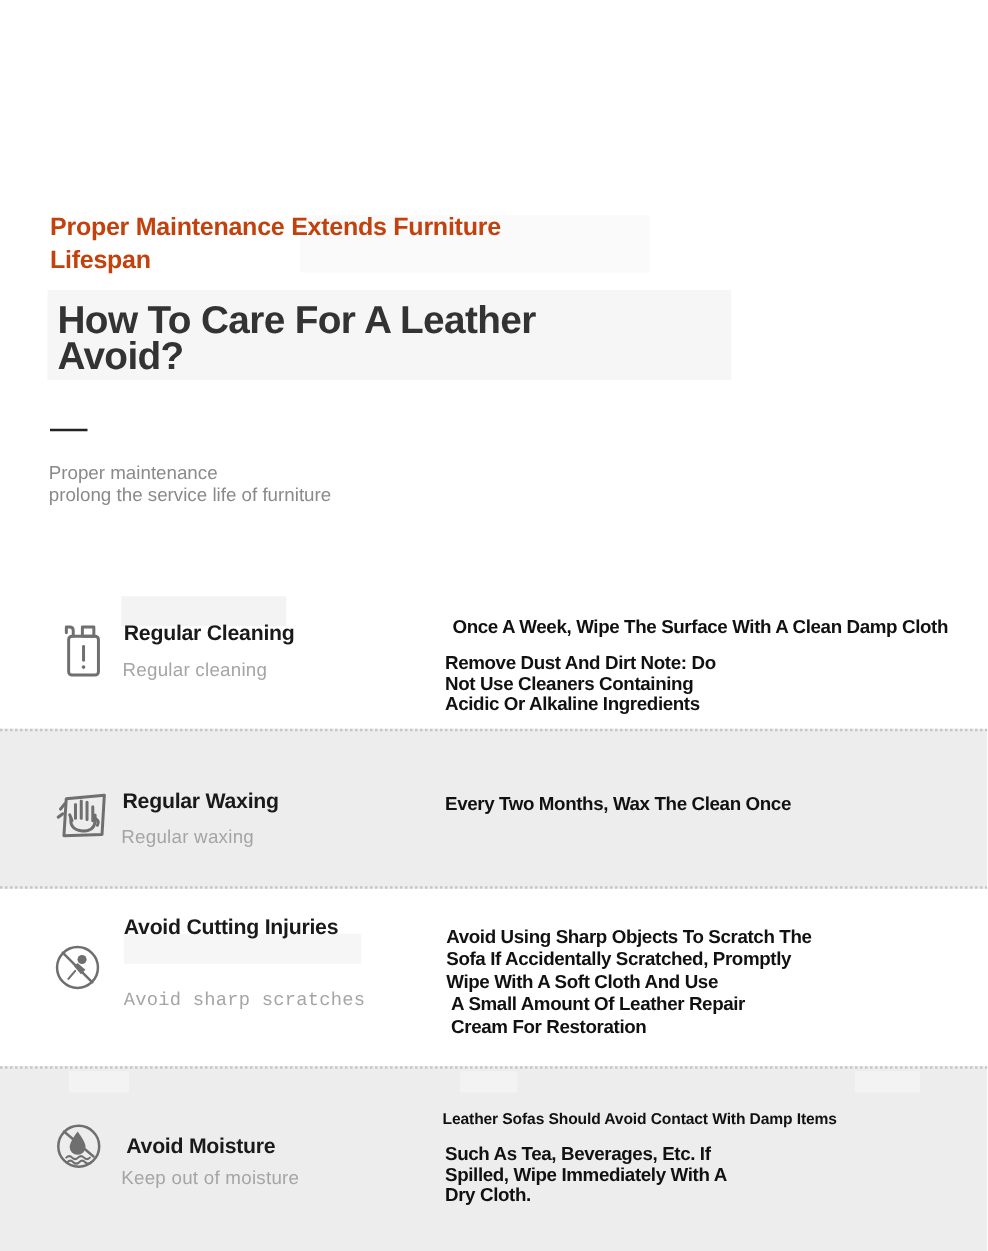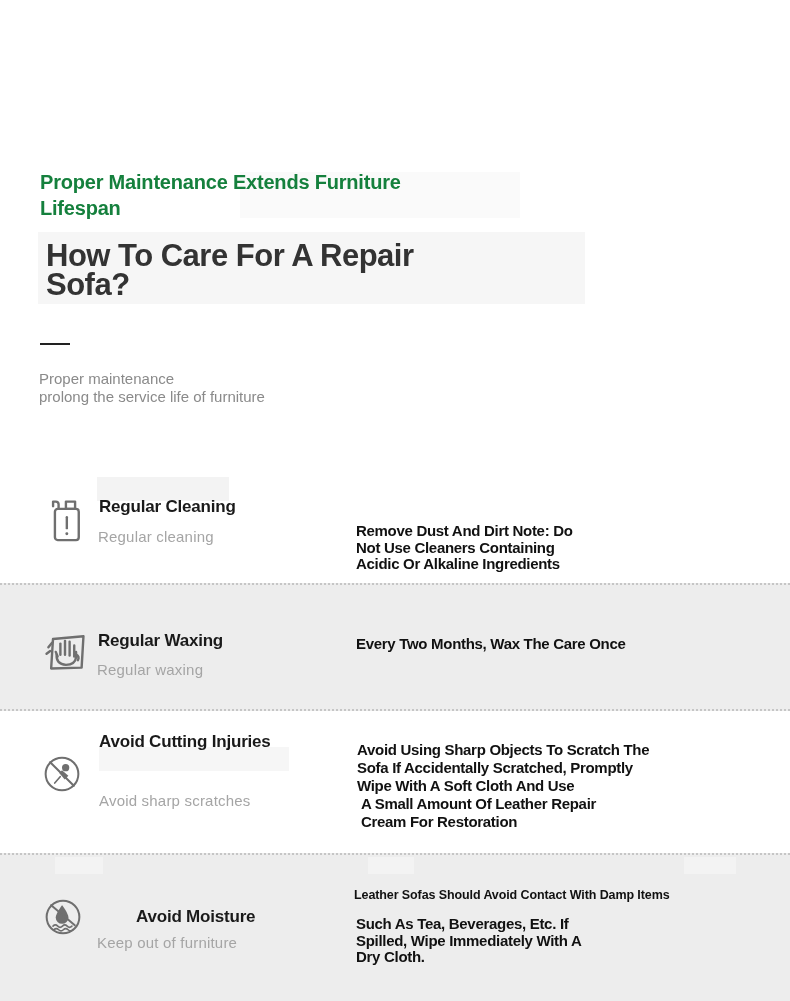--- a/index.html
+++ b/index.html
@@ -14,21 +14,21 @@
   .fb-s2-title { left:98px;  top:613px; width:120px; height:20px; background:#f3f3f3; }
   .fb-s3-title { left:99px;  top:747px; width:190px; height:24px; background:#f6f6f6; }
   .fb-s4-sub   { left:97px;  top:928px; width:130px; height:20px; background:#f2f2f2; }
   .ph { position:absolute; top:857px; height:17px; background:#f3f3f3; }
   .ph-1 { left:55px;  width:48px; }
   .ph-2 { left:368px; width:46px; }
   .ph-3 { left:684px; width:52px; }
 
   .kicker {
     position:absolute; left:40px; top:169px; width:420px;
-    font-size:20px; font-weight:bold; color:#15803d;
+    font-size:20px; font-weight:bold; color:#c2410c;
     line-height:26px; letter-spacing:-0.2px;
   }
   .title-box {
     position:absolute; left:38px; top:232px; width:547px; height:72px;
     background:#f6f6f6;
   }
   .big-title {
     position:absolute; left:46px; top:241px; width:440px;
     font-size:31px; font-weight:bold; color:#333333;
     line-height:29px; letter-spacing:-0.5px;
@@ -52,22 +52,22 @@
   .icon-4 { left:43px; top:897px; }
 
   .sec-title {
     position:absolute; font-size:17px; font-weight:bold; color:#1a1a1a; letter-spacing:-0.2px;
   }
   .sec-sub {
     position:absolute; font-size:15px; color:#a5a5a5; letter-spacing:0.2px;
   }
   .t1 { left:99px; top:497px; }  .st1 { left:98px; top:528px; }
   .t2 { left:98px; top:631px; }  .st2 { left:97px; top:661px; }
-  .t3 { left:99px; top:732px; }  .st3 { left:99px; top:792px; }
-  .t4 { left:101px; top:907px;margin-left:35px; } .st4 { left:97px; top:934px; }
+  .t3 { left:99px; top:732px; }  .st3 { left:99px; top:792px;font-family:Liberation Mono, monospace; }
+  .t4 { left:101px; top:907px; } .st4 { left:97px; top:934px; }
 
   .note-heading {
     position:absolute; font-size:15px; font-weight:bold; color:#111111;
     letter-spacing:-0.3px; white-space:nowrap;
   }
   .note-body {
     position:absolute; font-size:15px; font-weight:bold; color:#111111;
     letter-spacing:-0.3px; white-space:pre-wrap; width:440px;
   }
   .nh1 { left:362px; top:493px; }
@@ -83,21 +83,21 @@
 <div class="page">
 
   <div class="fb fb-kicker"></div>
   <div class="fb fb-s1-title"></div>
   <div class="fb fb-s2-title"></div>
   <div class="fb fb-s3-title"></div>
   <div class="fb fb-s4-sub"></div>
 
   <div class="kicker">Proper Maintenance Extends Furniture Lifespan</div>
   <div class="title-box"></div>
-  <div class="big-title">How To Care For A Repair Sofa?</div>
+  <div class="big-title">How To Care For A Leather Avoid?</div>
   <div class="divider"></div>
   <div class="tagline">Proper maintenance
 prolong the service life of furniture</div>
 
   <div class="band band-2"></div>
   <div class="band band-4"></div>
 
   <div class="ph ph-1"></div>
   <div class="ph ph-2"></div>
   <div class="ph ph-3"></div>
@@ -106,41 +106,42 @@
     <svg width="44" height="52" viewBox="0 0 48 56" fill="none" stroke="#6f6f6f" stroke-width="2.6" stroke-linecap="round" stroke-linejoin="round">
       <rect x="13" y="17" width="26" height="34" rx="3"></rect>
       <rect x="25" y="9" width="10" height="8"></rect>
       <path d="M17,17 L17,12 Q17,9 14,9 L11,9 L11,14"></path>
       <line x1="26" y1="26" x2="26" y2="38"></line>
       <circle cx="26" cy="44" r="1.6" fill="#6f6f6f" stroke="none"></circle>
     </svg>
   </span>
   <div class="sec-title t1">Regular Cleaning</div>
   <div class="sec-sub st1">Regular cleaning</div>
+  <div class="note-heading nh1">Once A Week, Wipe The Surface With A Clean Damp Cloth</div>
   <div class="note-body nb1">Remove Dust And Dirt Note: Do
 Not Use Cleaners Containing
 Acidic Or Alkaline Ingredients</div>
 
   <span class="icon icon-2">
     <svg width="48" height="48" viewBox="0 0 52 52" fill="none" stroke="#6f6f6f" stroke-width="2.6" stroke-linecap="round" stroke-linejoin="round">
       <polygon points="13,13 46,10 44,44 11,45"></polygon>
       <line x1="8" y1="22" x2="12" y2="17"></line>
       <line x1="6" y1="29" x2="10" y2="26"></line>
       <line x1="21" y1="18" x2="21" y2="30"></line>
       <line x1="26" y1="15" x2="26" y2="30"></line>
       <line x1="31" y1="16" x2="31" y2="31"></line>
       <line x1="36" y1="20" x2="36" y2="32"></line>
       <path d="M17,30 Q16,40 27,41 Q37,41 38,33 L38,27"></path>
       <line x1="16" y1="27" x2="18" y2="32"></line>
       <path d="M38,30 q4,2 2,6"></path>
     </svg>
   </span>
   <div class="sec-title t2">Regular Waxing</div>
   <div class="sec-sub st2">Regular waxing</div>
-  <div class="note-heading nh2">Every Two Months, Wax The Care Once</div>
+  <div class="note-heading nh2">Every Two Months, Wax The Clean Once</div>
 
   <span class="icon icon-3">
     <svg width="40" height="40" viewBox="0 0 44 44" fill="none" stroke="#6f6f6f" stroke-width="2.2" stroke-linecap="round" stroke-linejoin="round">
       <circle cx="22" cy="22" r="18"></circle>
       <line x1="9" y1="9" x2="35" y2="35"></line>
       <circle cx="26" cy="15" r="4" fill="#6f6f6f" stroke="none"></circle>
       <path d="M22,18 L29,24 L25,28 L19,21 Z" fill="#6f6f6f" stroke="none"></path>
       <line x1="20" y1="25" x2="14" y2="32" stroke-width="1.8"></line>
     </svg>
   </span>
@@ -155,19 +156,19 @@
   <span class="icon icon-4">
     <svg width="40" height="40" viewBox="0 0 44 44" fill="none" stroke="#6f6f6f" stroke-width="2.2" stroke-linecap="round" stroke-linejoin="round">
       <circle cx="22" cy="22" r="18"></circle>
       <path d="M21,9 C21,9 14,18 14,22.5 a7,7 0 0 0 14,0 C28,18 21,9 21,9 Z" fill="#6f6f6f" stroke="none"></path>
       <line x1="9" y1="9" x2="35" y2="31"></line>
       <path d="M11,32 q2.6,-2.6 5.2,0 q2.6,2.6 5.2,0 q2.6,-2.6 5.2,0 q2.6,2.6 5.2,0" stroke-width="1.8"></path>
       <path d="M12,36 q2.6,-2.6 5.2,0 q2.6,2.6 5.2,0 q2.6,-2.6 5.2,0 q2.6,2.6 5.2,0" stroke-width="1.8"></path>
     </svg>
   </span>
   <div class="sec-title t4">Avoid Moisture</div>
-  <div class="sec-sub st4">Keep out of furniture</div>
+  <div class="sec-sub st4">Keep out of moisture</div>
   <div class="note-heading nh4">Leather Sofas Should Avoid Contact With Damp Items</div>
   <div class="note-body nb4">Such As Tea, Beverages, Etc. If
 Spilled, Wipe Immediately With A
 Dry Cloth.</div>
 
 </div>
 
 </body></html>

